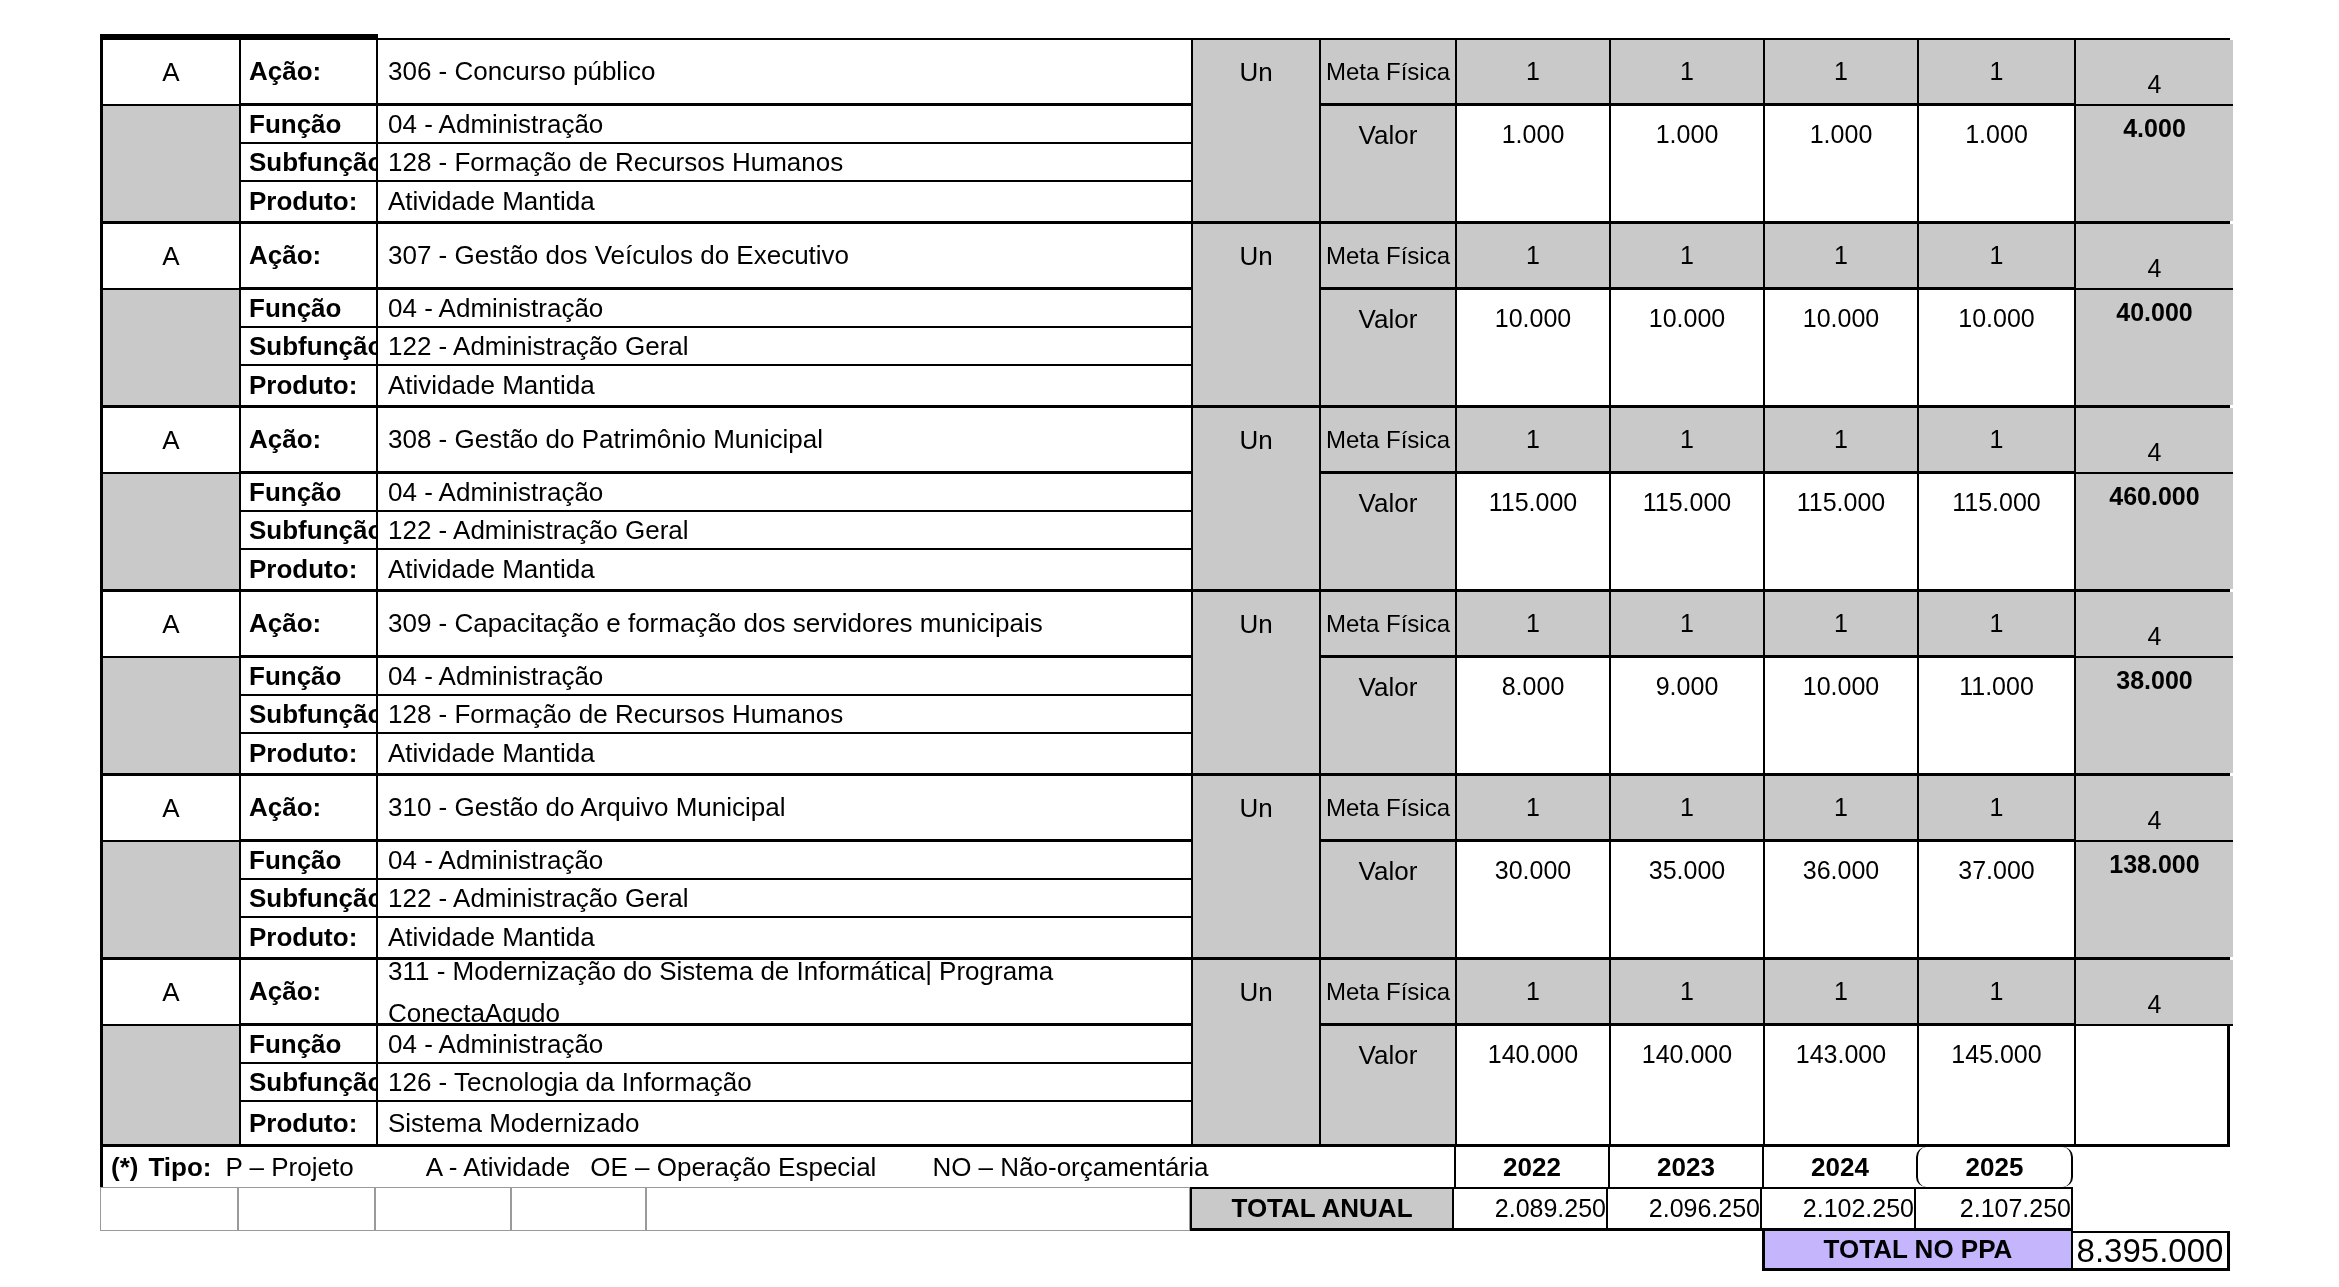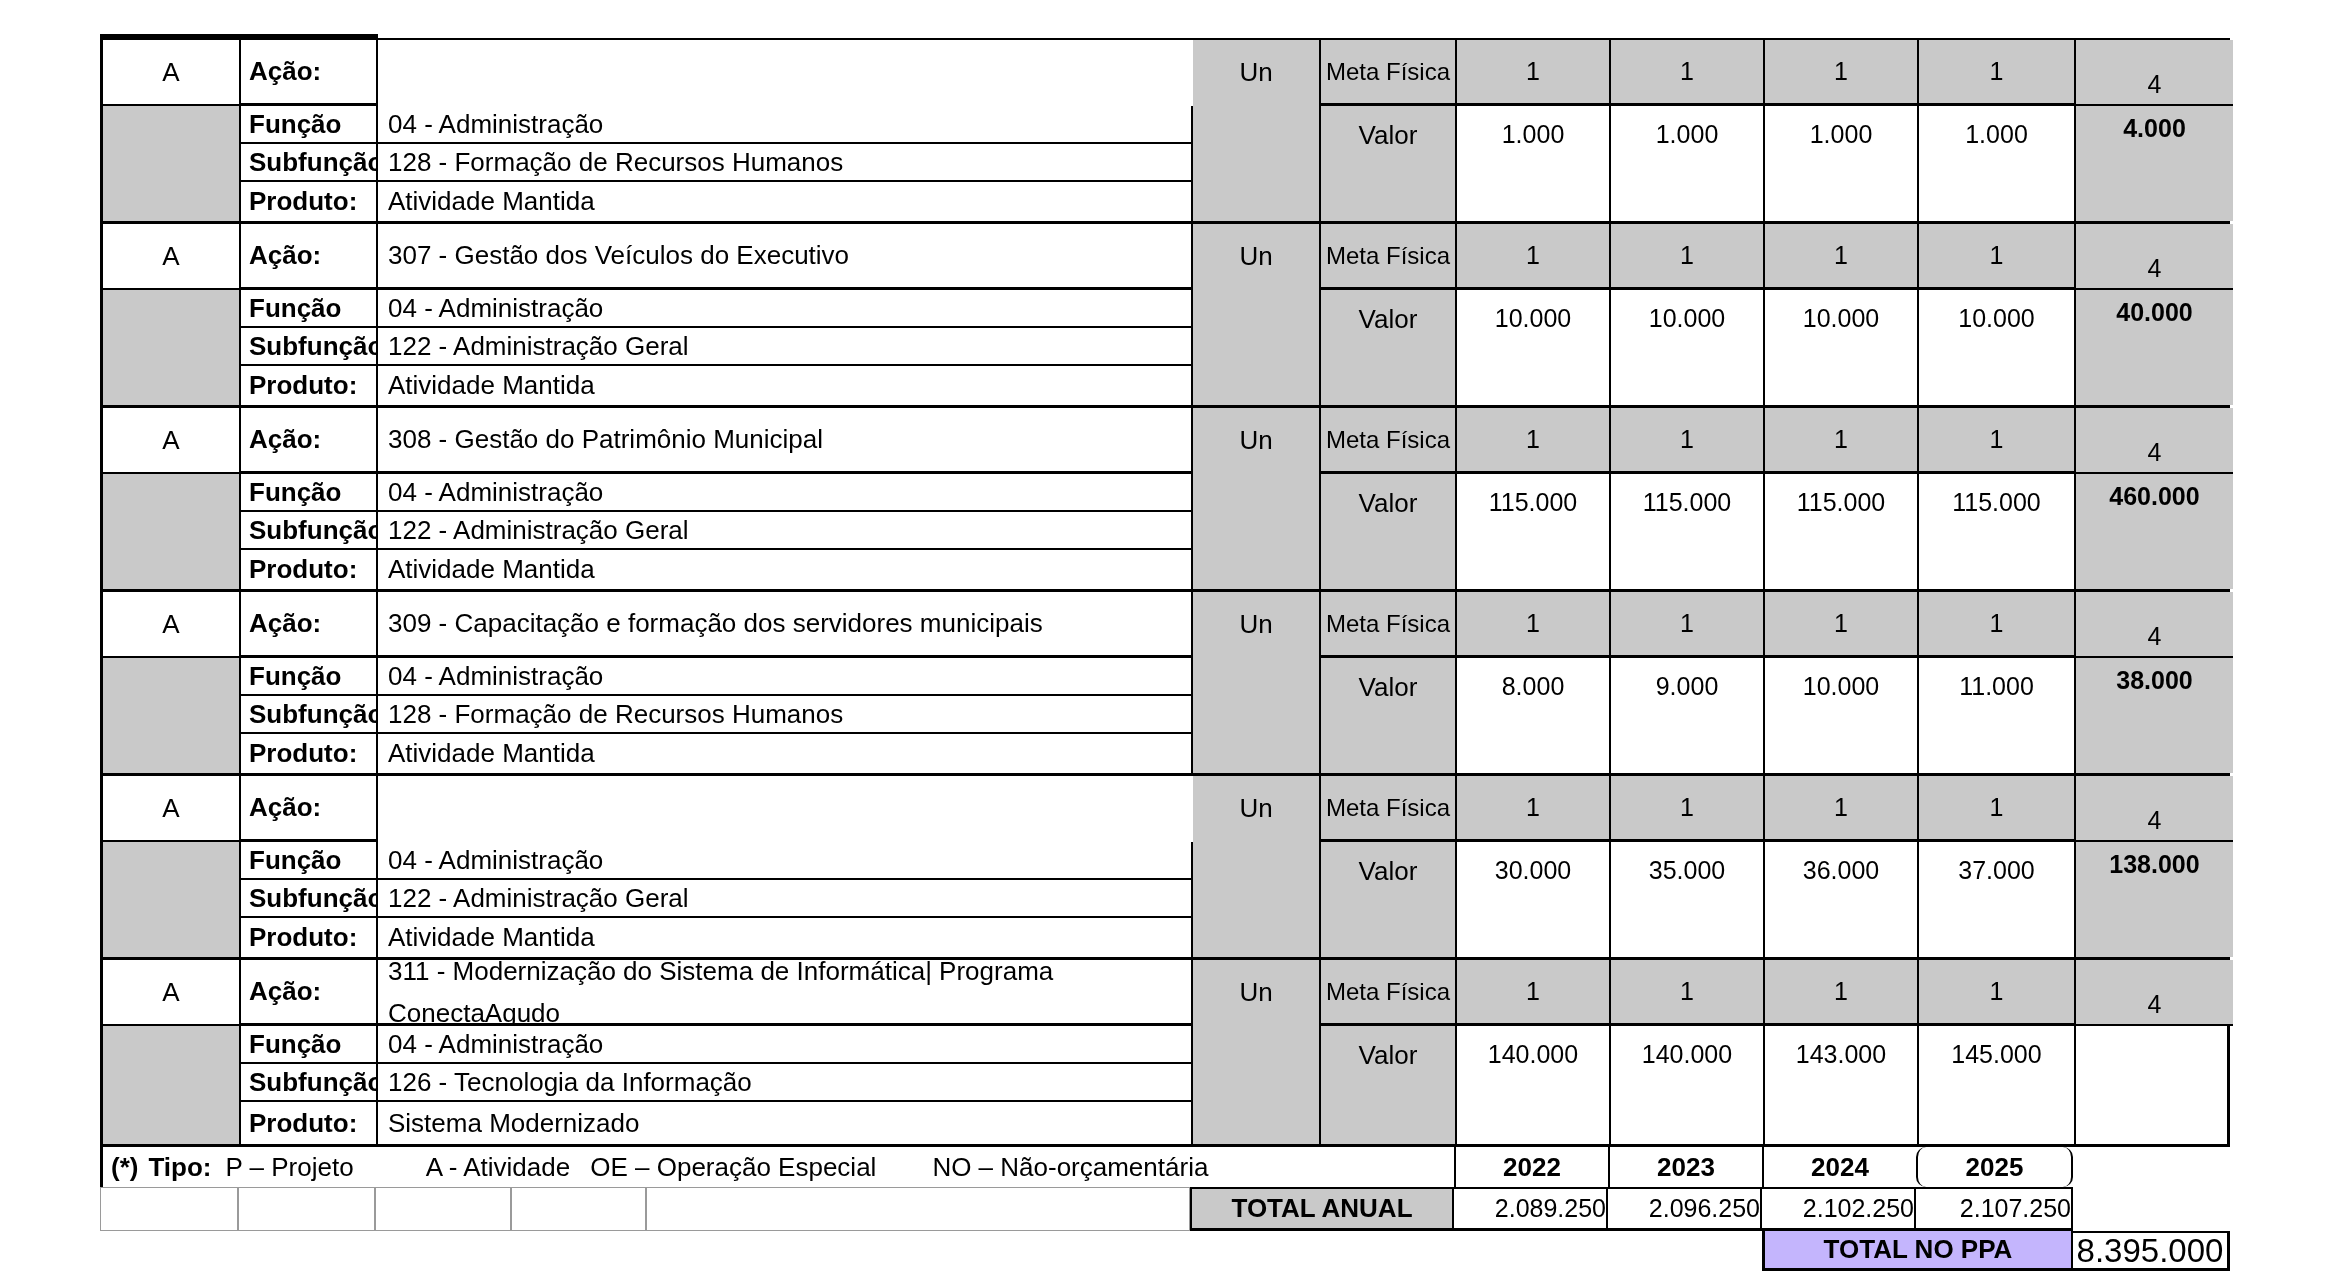--- a/index.html
+++ b/index.html
@@ -67,20 +67,21 @@
 <body>
 
 <div class="page">
   <div class="tbl">
     <div class="thick-top"></div>
 
     <div class="blk first">
       <div class="c g1 row1 cen bR2 bB2">A</div>
       <div class="c g1 rows24 gray bR2"></div>
       <div class="c g2 row1 lab bR2 bB3">Ação:</div>
+      <div class="c g3 row1 desc bR2 bB3">306 - Concurso público</div>
       <div class="c g2 row2 lab bR2 bB2">Função</div>
       <div class="c g3 row2 desc bR2 bB2">04 - Administração</div>
       <div class="c g2 row3 lab bR2 bB2">Subfunção</div>
       <div class="c g3 row3 desc bR2 bB2">128 - Formação de Recursos Humanos</div>
       <div class="c g2 row4 lab bR2">Produto:</div>
       <div class="c g3 row4 desc bR2">Atividade Mantida</div>
       <div class="c g4 rows14 gray bR2 unTxt">Un</div>
       <div class="c g5 row1 gray cen bR2 bB3 metaLbl">Meta Física</div>
       <div class="c g5 rows24 gray bR2 cen topA">Valor</div>
       <div class="c g6 row1 gray cen bR2 bB3 num">1</div>
@@ -170,20 +171,21 @@
       <div class="c g8 rows24 cen topA bR2 num">10.000</div>
       <div class="c g9 rows24 cen topA bR2 num">11.000</div>
       <div class="c g10 row1 gray cen botA bB2 num">4</div>
       <div class="c g10 rows24 gray cen topA ppt8 num bold">38.000</div>
     </div>
 
     <div class="blk">
       <div class="c g1 row1 cen bR2 bB2">A</div>
       <div class="c g1 rows24 gray bR2"></div>
       <div class="c g2 row1 lab bR2 bB3">Ação:</div>
+      <div class="c g3 row1 desc bR2 bB3">310 - Gestão do Arquivo Municipal</div>
       <div class="c g2 row2 lab bR2 bB2">Função</div>
       <div class="c g3 row2 desc bR2 bB2">04 - Administração</div>
       <div class="c g2 row3 lab bR2 bB2">Subfunção</div>
       <div class="c g3 row3 desc bR2 bB2">122 - Administração Geral</div>
       <div class="c g2 row4 lab bR2">Produto:</div>
       <div class="c g3 row4 desc bR2">Atividade Mantida</div>
       <div class="c g4 rows14 gray bR2 unTxt">Un</div>
       <div class="c g5 row1 gray cen bR2 bB3 metaLbl">Meta Física</div>
       <div class="c g5 rows24 gray bR2 cen topA">Valor</div>
       <div class="c g6 row1 gray cen bR2 bB3 num">1</div>

